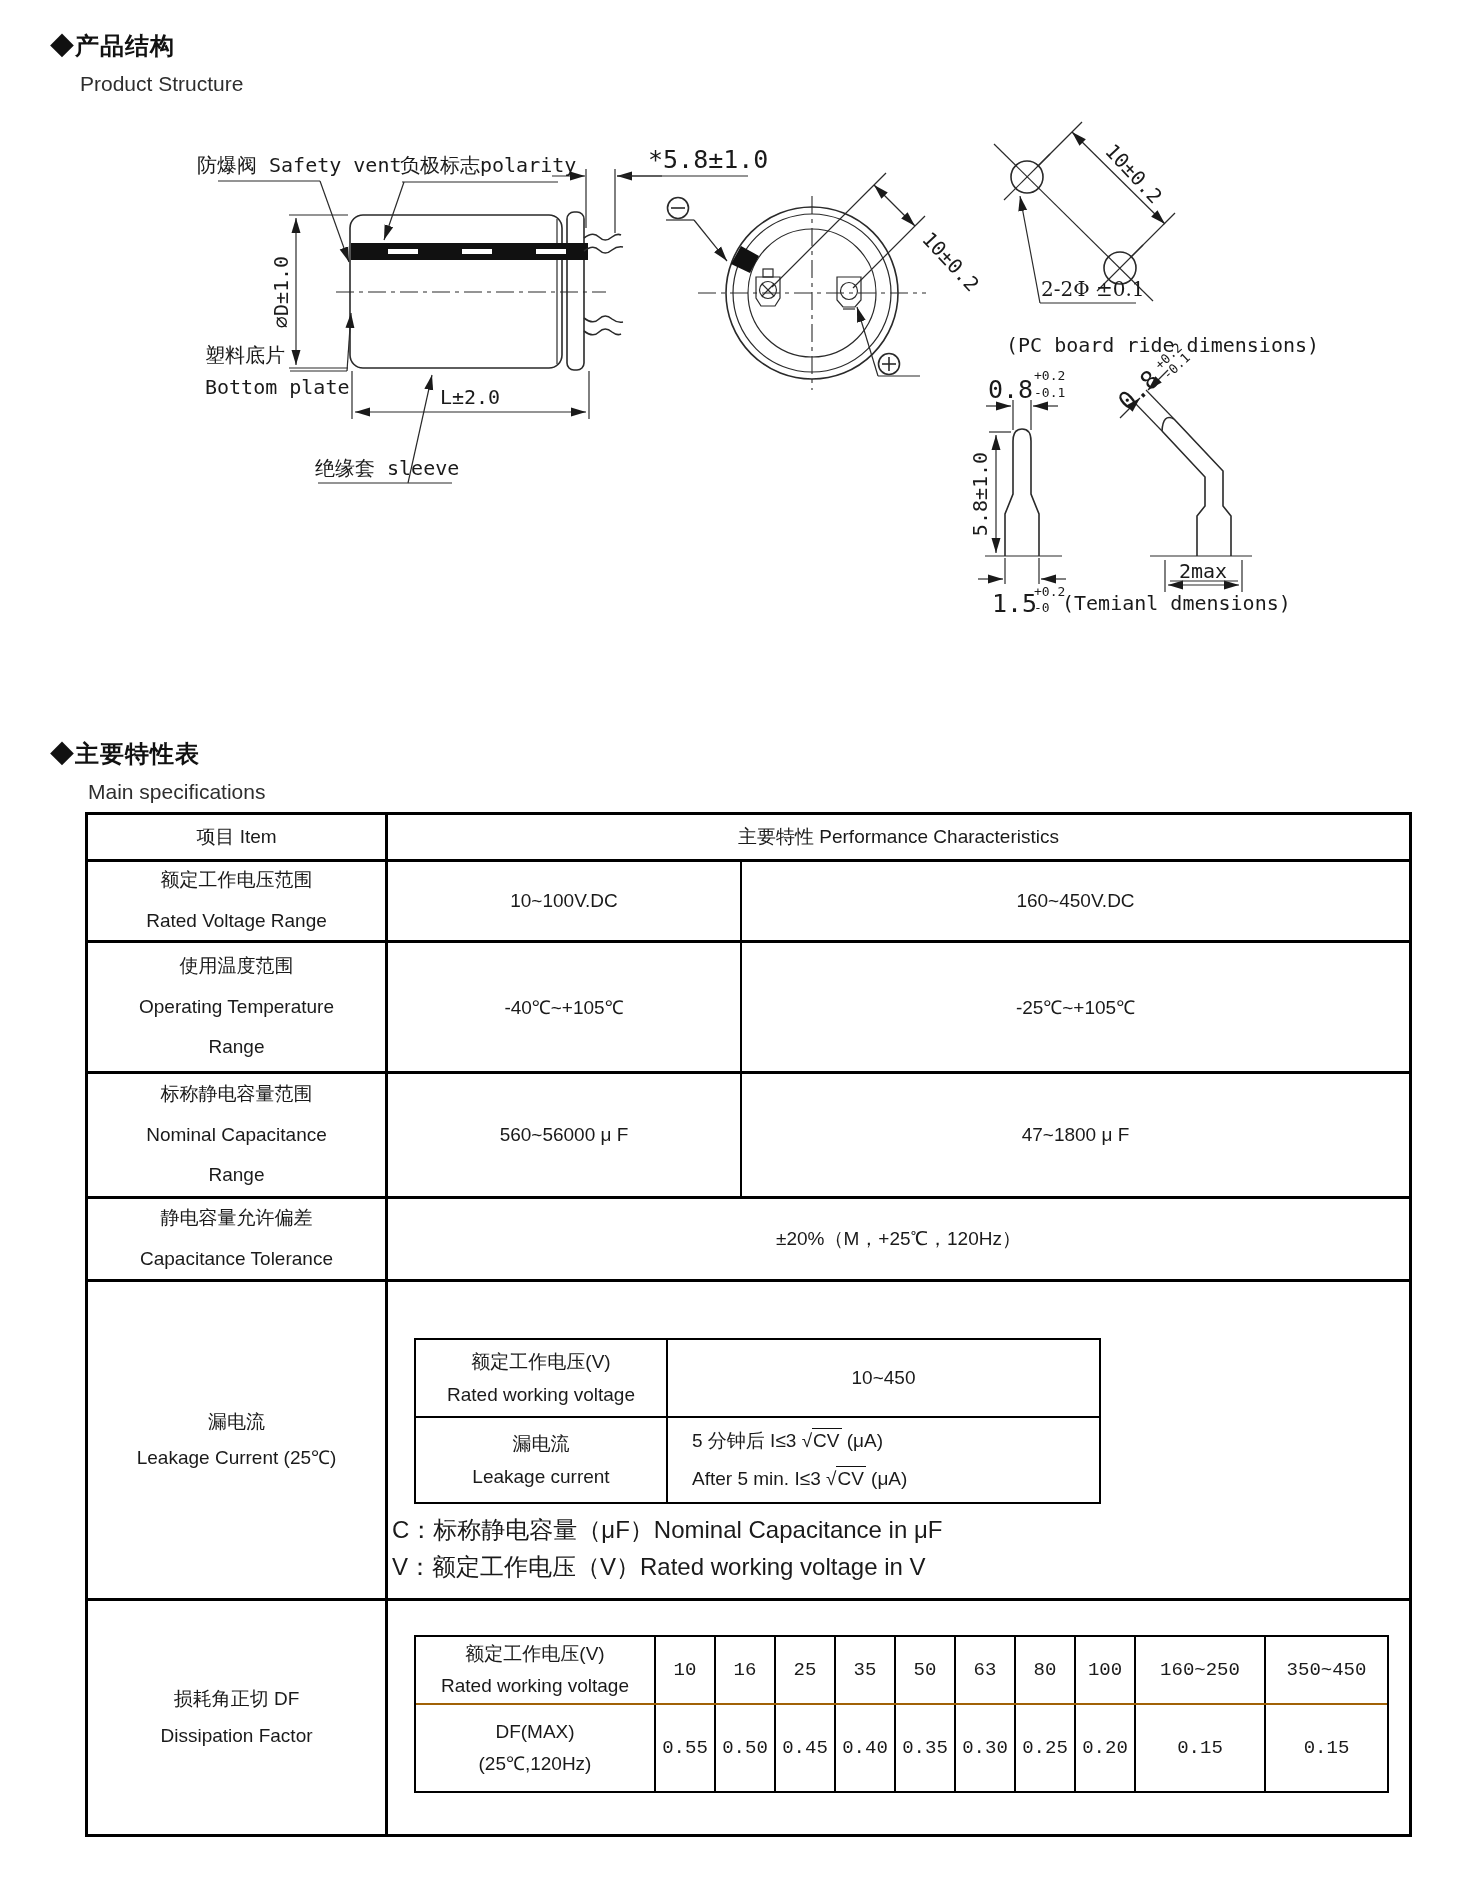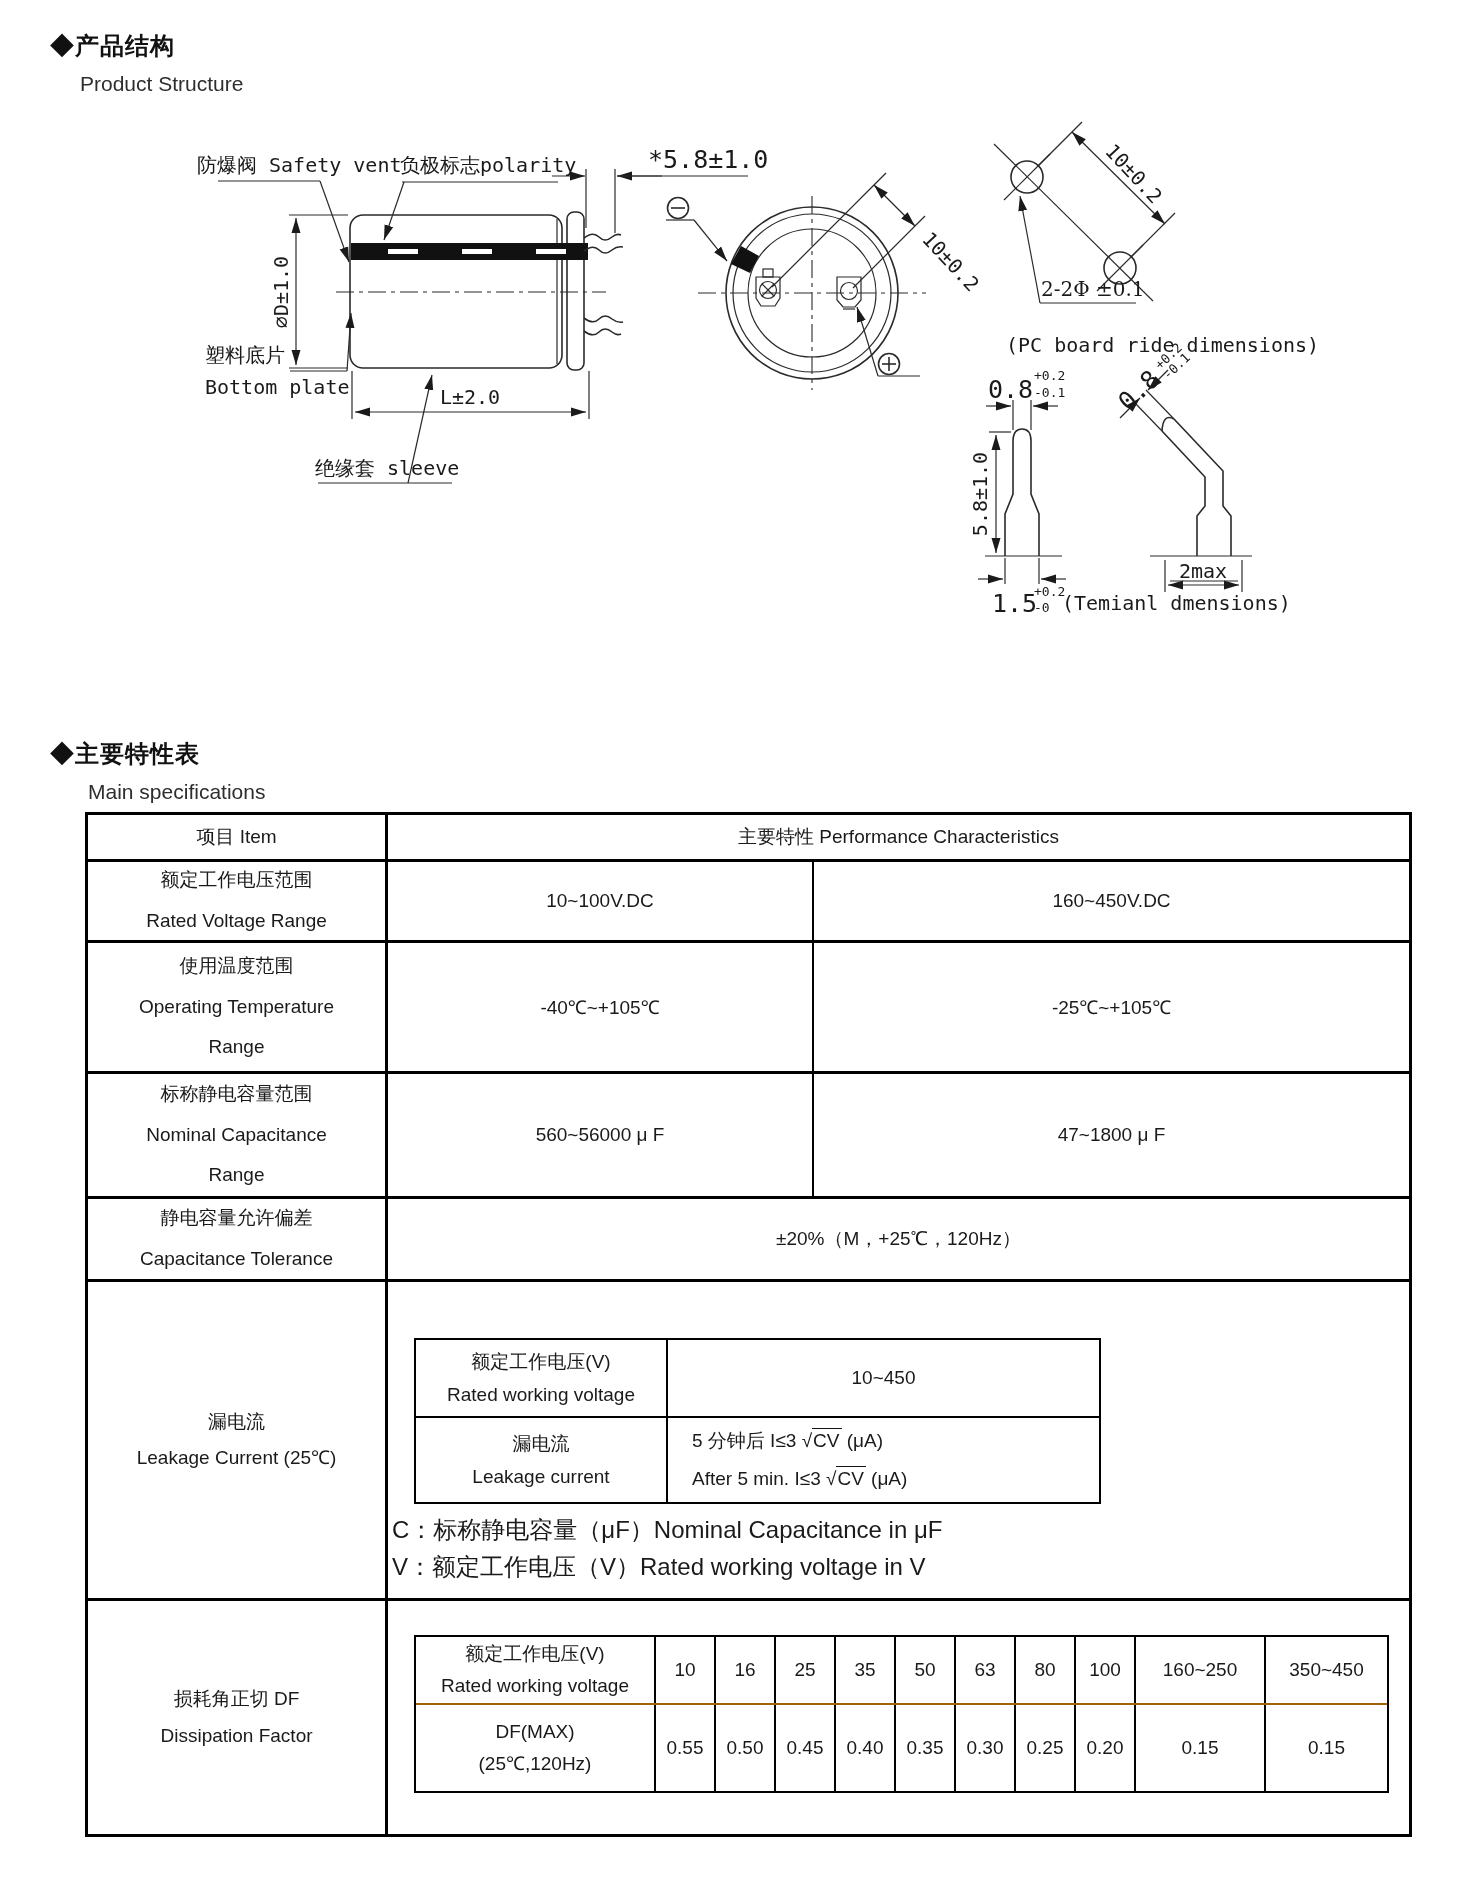--- a/index.html
+++ b/index.html
@@ -19,21 +19,21 @@
   .serifcad{font-family:"DejaVu Serif","Liberation Serif",serif;font-size:20px;}
 
   
   .spec{left:85px;top:812px;width:1321px;border:3px solid #000;font-size:19px;}
   .row{display:flex;border-top:3px solid #000;}
   .row:first-child{border-top:none;}
   .c-item{width:297px;border-right:3px solid #000;display:flex;flex-direction:column;
           justify-content:center;align-items:center;text-align:center;line-height:2.15;}
   .c-area{flex:1;display:flex;}
   .c-val{display:flex;align-items:center;justify-content:center;text-align:center;}
-  .c-v1{width:424px;}
+  .c-v1{width:352px;}
   .c-v2{flex:1;border-left:2px solid #000;}
   .c-full{flex:1;}
   .c-cont{flex:1;position:relative;}
   .h38{height:44px;border-radius:14px;} .h78{height:78px;} .h128{height:128px;} .h122{height:122px;}
   .h80{height:80px;} .h316{height:316px;} .h233{height:233px;}
 
   
   .lk-table{position:absolute;left:26px;top:56px;border:2.5px solid #000;width:683px;}
   .lk-row{display:flex;}
   .lk-row+.lk-row{border-top:2px solid #000;}
@@ -44,21 +44,21 @@
   .r1h{height:76px;} .r2h{height:84px;}
   .ov{border-top:1.6px solid #111;padding:1px 2px 0 1px;}
   .note{position:absolute;left:4px;font-size:24px;}
 
   
   .df-table{position:absolute;left:26px;top:34px;display:inline-flex;flex-direction:column;border:2.5px solid #000;}
   .df-row{display:flex;}
   .df-row+.df-row{border-top:2px solid #a16207;}
   .df-label{width:238px;display:flex;flex-direction:column;justify-content:center;align-items:center;
             text-align:center;line-height:1.7;}
-  .df-c{display:flex;align-items:center;justify-content:center;border-left:2px solid #000;text-align:center;}
+  .df-c{display:flex;align-items:center;justify-content:center;border-left:2px solid #000;text-align:center;font-family:Liberation Mono, monospace;}
   .w58{width:58px;} .w128{width:128px;} .w121{width:121px;}
   .dfh{height:66px;} .dfv{height:86px;}
 </style>
 </head>
 <body>
 
 <div class="abs h-zh" style="left:50px;top:30px">◆产品结构</div>
 <div class="abs h-en" style="left:80px;top:72px">Product Structure</div>
 
 <svg class="abs" style="left:0;top:0" width="1468" height="650" viewBox="0 0 1468 650">

